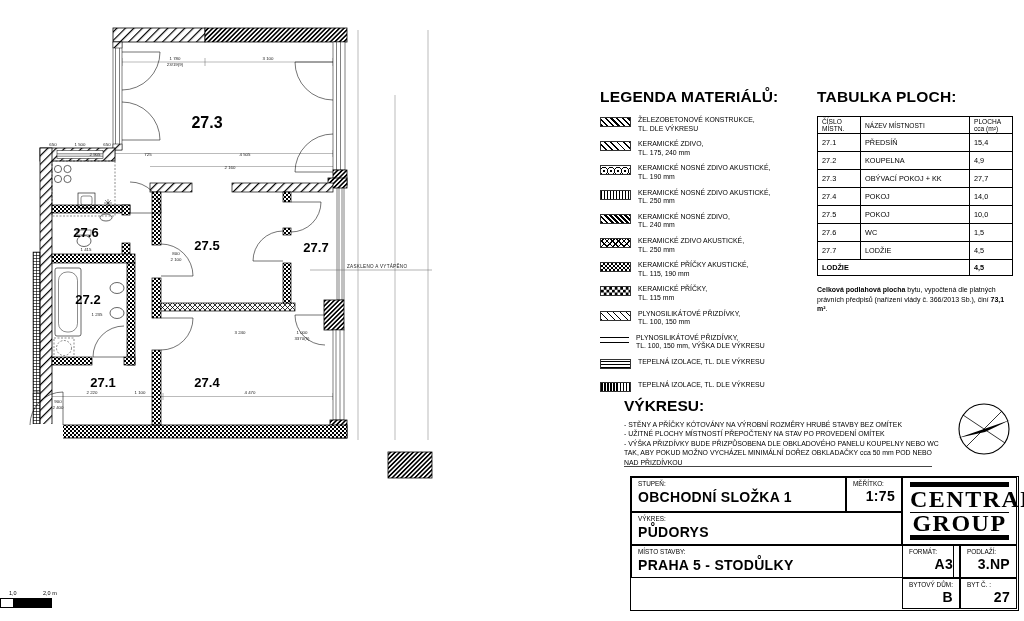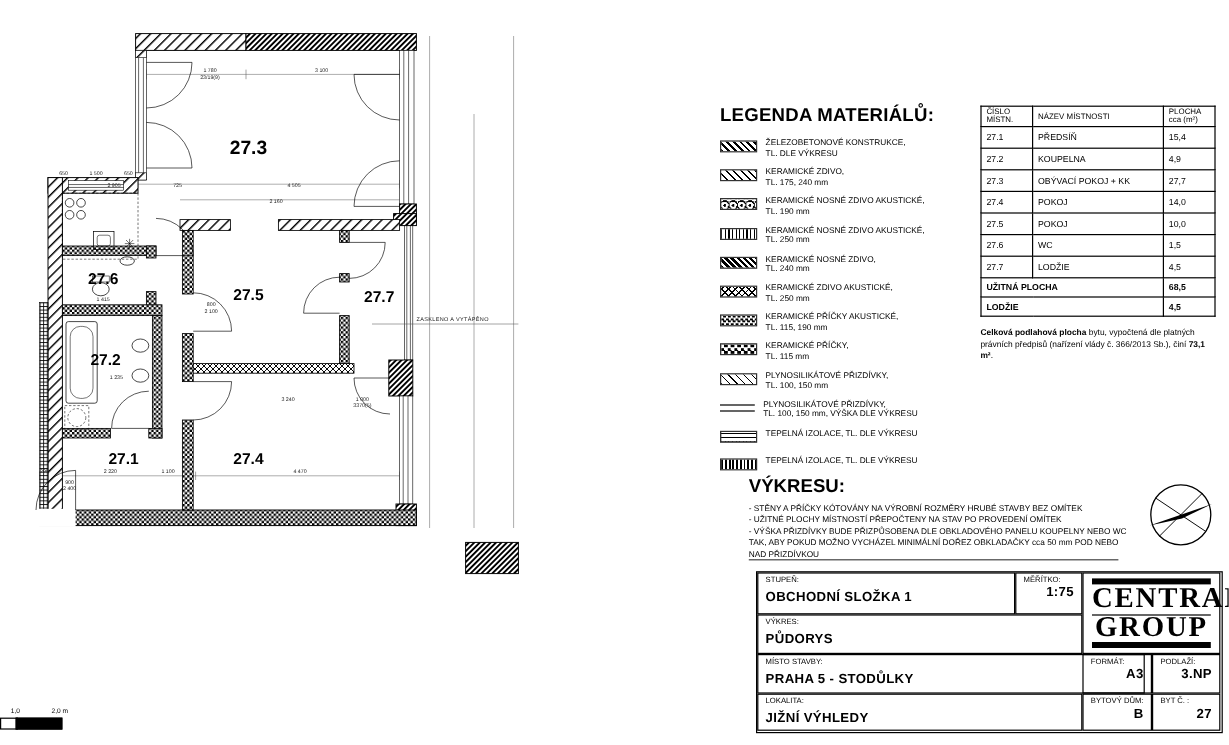--- a/index.html
+++ b/index.html
@@ -56,21 +56,21 @@
   .nline{font-size:6.9px;line-height:9.4px;}
   #rule{position:absolute;left:624px;top:466px;width:308px;border-top:1.2px solid #444;}
 
   
   #compass{position:absolute;left:946px;top:396px;}
 
   
   #tb{position:absolute;left:630px;top:476px;width:389px;height:135px;border:1.6px solid #000;box-sizing:border-box;}
   .cell{position:absolute;border:.8px solid #000;box-sizing:border-box;padding:2px 6px;overflow:hidden;}
   .flab{font-size:6.4px;display:block;margin-bottom:1px;}
-  .fval{font-size:11px;font-weight:bold;letter-spacing:.3px;white-space:nowrap;}
+  .fval{font-size:14px;font-weight:bold;letter-spacing:.3px;white-space:nowrap;}
   .fval.ctr{display:block;text-align:right;}
   #logo{position:absolute;left:271px;top:0;width:115px;height:68px;border:.8px solid #000;box-sizing:border-box;
         padding:4px 7px;display:flex;flex-direction:column;justify-content:space-between;}
   #logo .bar{height:5px;background:#000;}
   #logo .ln{font-family:"Liberation Serif",serif;font-weight:bold;font-size:24px;text-align:center;
             letter-spacing:1.5px;line-height:20px;}
   #logo .thin{border-top:1.2px solid #000;}
 </style>
 </head>
 <body>
@@ -282,20 +282,21 @@
         <div class="sw pat-gridf"></div>
         <div class="litxt"><span>TEPELNÁ IZOLACE, TL. DLE VÝKRESU</span></div>
       </div>
     <div class="litem">
         <div class="sw pat-spk"></div>
         <div class="litxt"><span>TEPELNÁ IZOLACE, TL. DLE VÝKRESU</span></div>
       </div>
   </div>
 
   <div id="tableblk">
+    <h2>TABULKA PLOCH:</h2>
     <table class="areas">
       <tbody>
           <tr>
         <th class="c1"><span>ČÍSLO</span><br><span>MÍSTN.</span></th>
         <th>NÁZEV MÍSTNOSTI</th>
         <th class="c3"><span>PLOCHA</span><br><span>cca (m²)</span></th>
       </tr>
       <tr class="data">
             <td class="c1">27.1</td>
             <td>PŘEDSÍŇ</td>
@@ -325,24 +326,20 @@
             <td class="c1">27.6</td>
             <td>WC</td>
             <td class="c3">1,5</td>
           </tr>
       <tr class="data">
             <td class="c1">27.7</td>
             <td>LODŽIE</td>
             <td class="c3">4,5</td>
           </tr>
       <tr class="sum">
-            <td colspan="2">UŽITNÁ PLOCHA</td>
-            <td class="c3">68,5</td>
-          </tr>
-      <tr class="sum">
             <td colspan="2">LODŽIE</td>
             <td class="c3">4,5</td>
           </tr>
     </tbody>
       </table>
     <p id="areanote"><b>Celková podlahová plocha</b><span> bytu, vypočtená dle platných právních předpisů (nařízení vlády č. 366/2013 Sb.), činí </span><b>73,1 m²</b><span>.</span></p>
   </div>
 
   <div id="notes">
     <h2>VÝKRESU:</h2>
@@ -382,24 +379,20 @@
       <span class="fval">PRAHA 5 - STODŮLKY</span>
     </div>
     <div class="cell" style="left:271px;top:68px;width:58px;height:33px">
       <span class="flab">FORMÁT:</span>
       <span class="fval ctr">A3</span>
     </div>
     <div class="cell" style="left:329px;top:68px;width:57px;height:33px">
       <span class="flab">PODLAŽÍ:</span>
       <span class="fval ctr">3.NP</span>
     </div>
-    <div class="cell" style="left:0;top:101px;width:271px;height:31px">
-      <span class="flab">LOKALITA:</span>
-      <span class="fval">JIŽNÍ VÝHLEDY</span>
-    </div>
     <div class="cell" style="left:271px;top:101px;width:58px;height:31px">
       <span class="flab">BYTOVÝ DŮM:</span>
       <span class="fval ctr">B</span>
     </div>
     <div class="cell" style="left:329px;top:101px;width:57px;height:31px">
       <span class="flab">BYT Č. :</span>
       <span class="fval ctr">27</span>
     </div>
   </div>
 </div>

